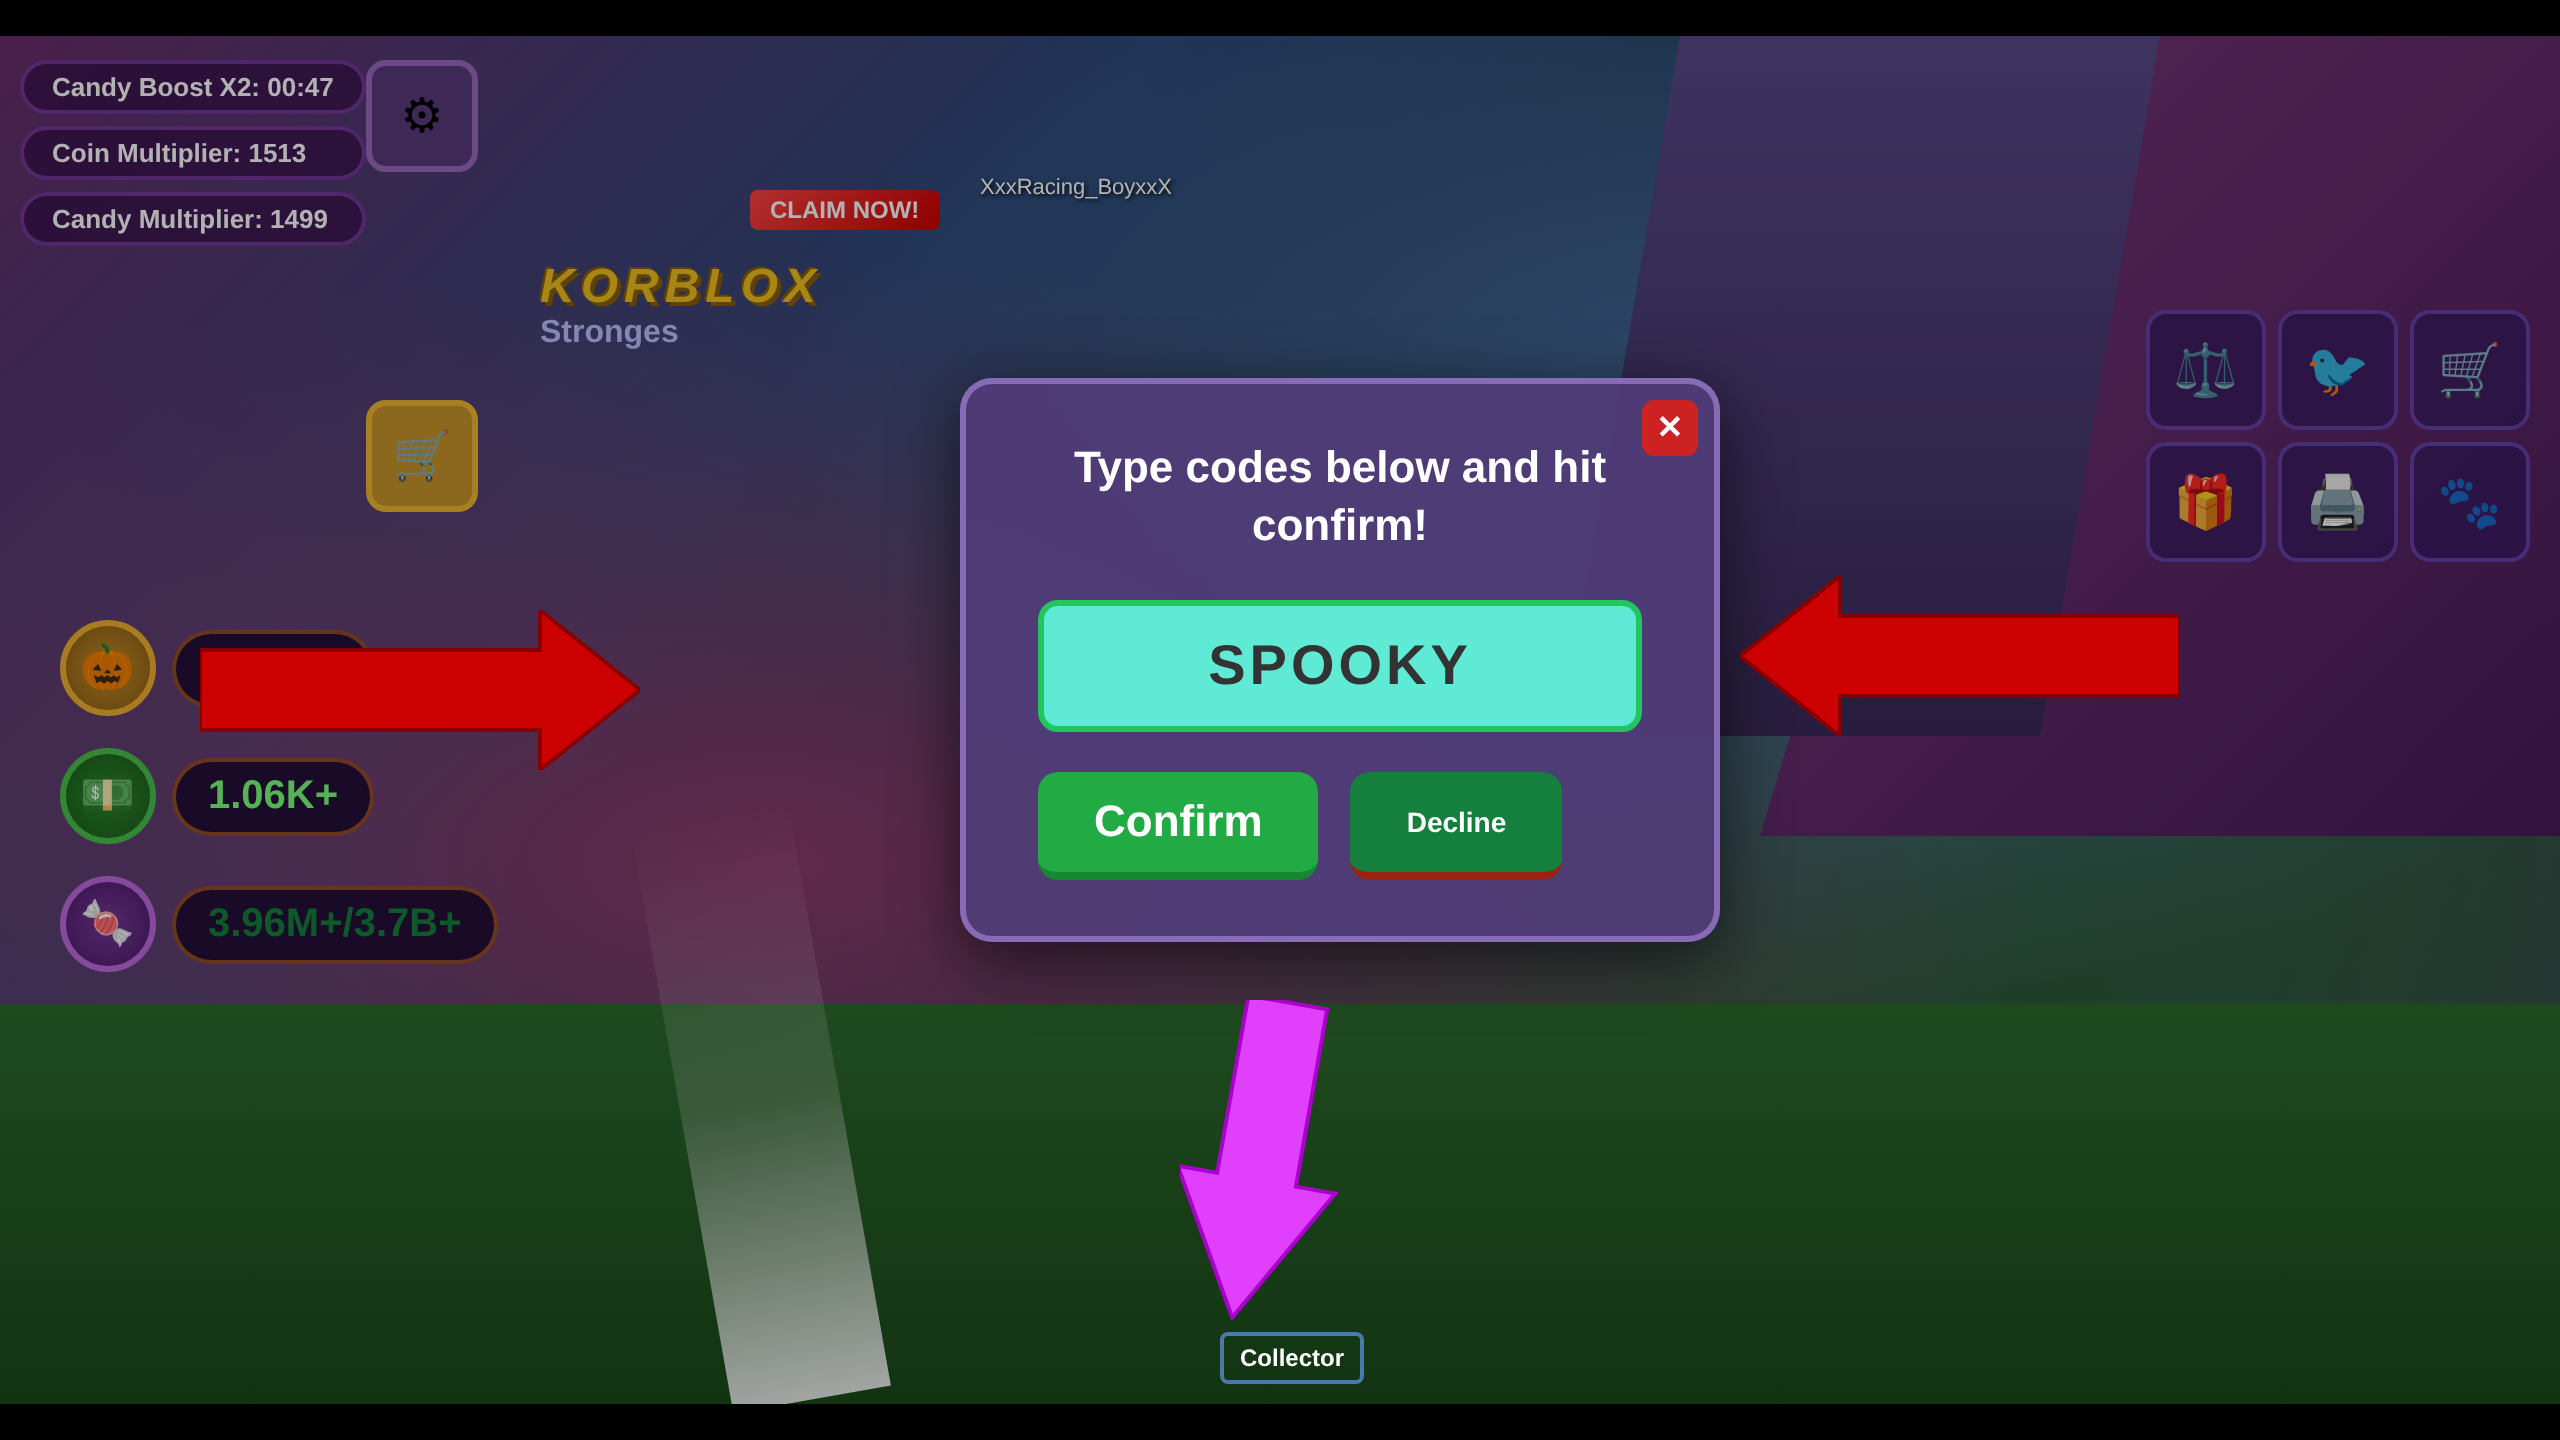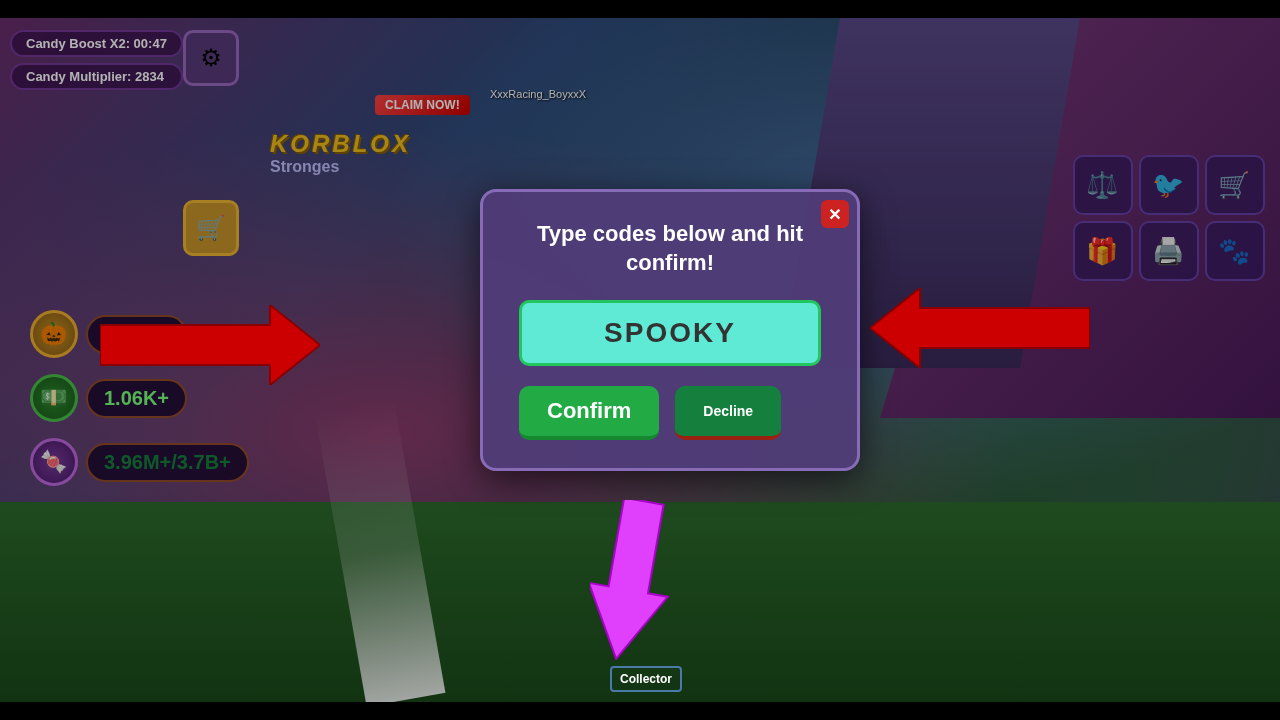--- a/index.html
+++ b/index.html
@@ -350,21 +350,22 @@
 
 <div class="player-tag">XxxRacing_BoyxxX</div>
 
 <div class="korblox-sign">
   <div class="korblox-title">KORBLOX</div>
   <div class="korblox-sub">Stronges</div>
 </div>
 
 <div class="left-ui">
   <div class="stat-badge">Candy Boost X2: 00:47</div>
-  <div class="stat-badge">Candy Multiplier: 2834</div>
+  <div class="stat-badge">Coin Multiplier: 1513</div>
+  <div class="stat-badge">Candy Multiplier: 1499</div>
 </div>
 
 <div class="icon-btn gear">
   <span>⚙</span>
 </div>
 
 <div class="icon-btn cart">
   <span>🛒</span>
 </div>
 

